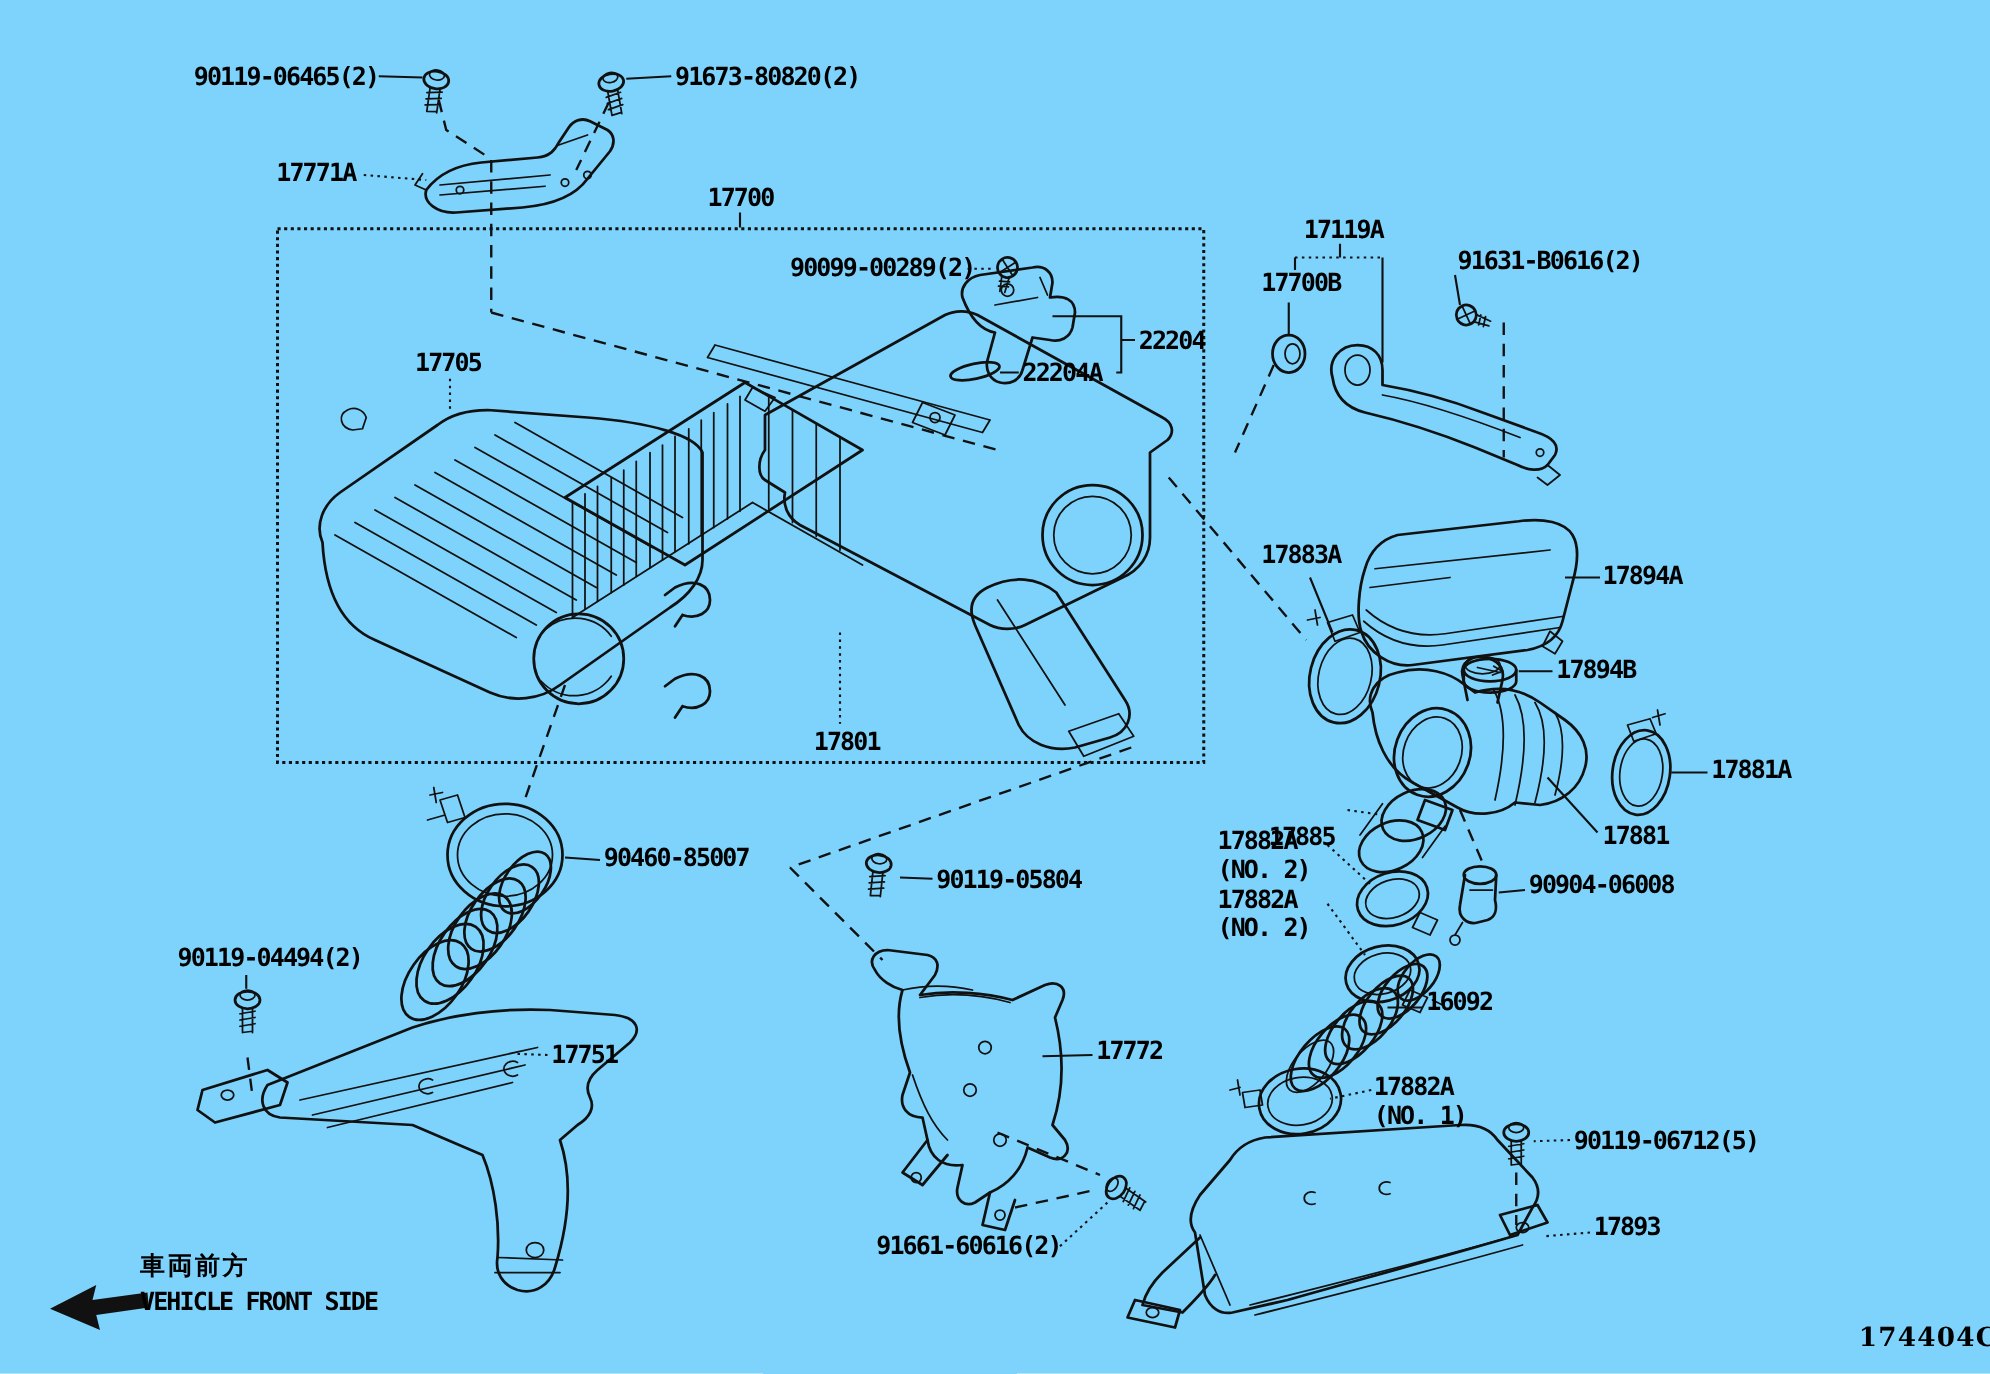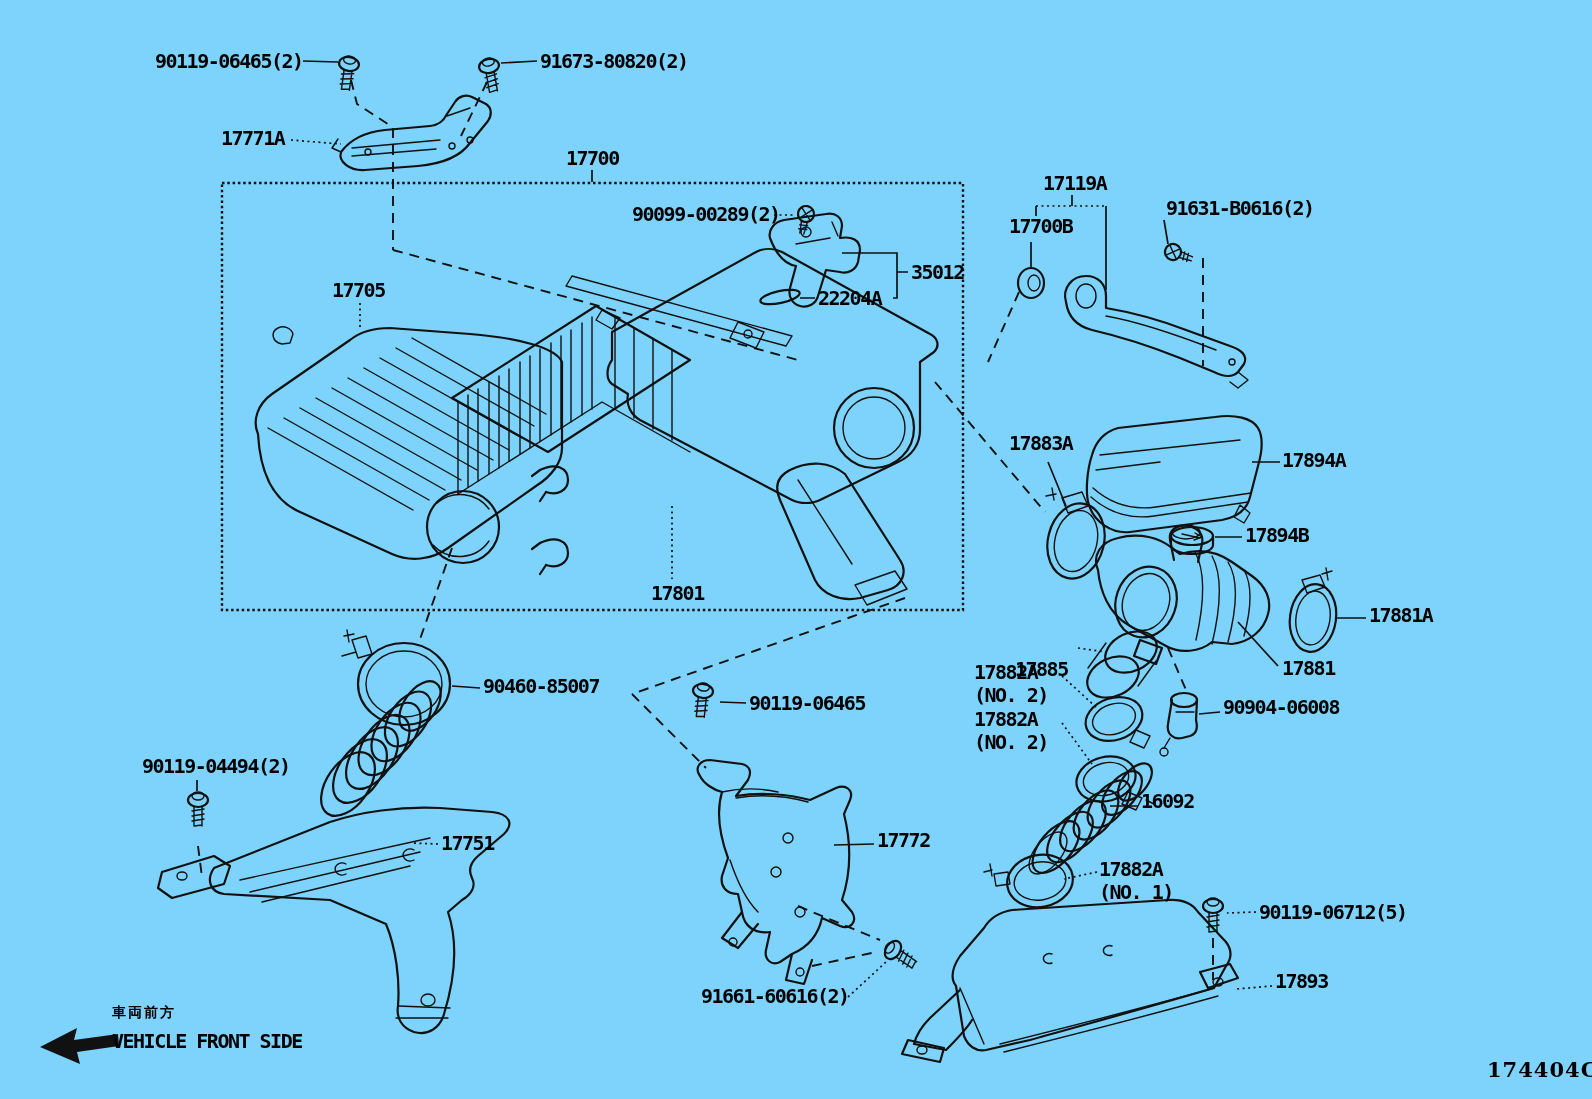--- a/index.html
+++ b/index.html
@@ -2,21 +2,21 @@
 <html><head>
 <meta charset="utf-8">
 <style>
   html,body{margin:0;padding:0;background:#fff}
   #stage{position:relative;width:1592px;height:1099px;background:#7dd3fc;overflow:hidden;
          font-family:"DejaVu Sans Mono","Liberation Mono",monospace}
   #art{position:absolute;left:0;top:0}
   .lbl{position:absolute;font-weight:bold;font-size:20px;line-height:23px;letter-spacing:-1.5px;
        color:#000;white-space:nowrap}
   .lbl .sub{display:block}
-  .jp{font-family:"DejaVu Sans","Liberation Sans",sans-serif;font-size:14px;letter-spacing:2px}
+  .jp{font-family:"DejaVu Sans","Liberation Sans",sans-serif;font-size:20px;letter-spacing:2px}
   .code{font-family:"DejaVu Serif","Liberation Serif",serif;font-size:21px;letter-spacing:1px}
   
   .o{fill:none;stroke:#111;stroke-width:2.2;stroke-linejoin:round;stroke-linecap:round}
   .d{fill:none;stroke:#111;stroke-width:1.4;stroke-linejoin:round;stroke-linecap:round}
   .cl{fill:none;stroke:#111;stroke-width:1.7}
   .cld{fill:none;stroke:#111;stroke-width:1.7;stroke-dasharray:2 3.5}
   .dash{fill:none;stroke:#111;stroke-width:1.9;stroke-dasharray:10 7}
   .dot{fill:none;stroke:#111;stroke-width:2.4;stroke-dasharray:2.5 2.8}
   .fillb{fill:#111;stroke:none}
 </style>
@@ -265,21 +265,21 @@
   <g>
     <path class="fillb" d="M118,1034 L74,1040 L77,1028 L40,1047 L80,1064 L77,1052 L119,1046 Z"></path>
   </g>
 </svg>
 
   <div class="lbl" style="left:155px;top:50px">90119-06465(2)</div>
   <div class="lbl" style="left:540px;top:50px">91673-80820(2)</div>
   <div class="lbl" style="left:221px;top:127px">17771A</div>
   <div class="lbl" style="left:566px;top:147px">17700</div>
   <div class="lbl" style="left:632px;top:203px">90099-00289(2)</div>
-  <div class="lbl" style="left:911px;top:261px">35012</div>
+  <div class="lbl" style="left:911px;top:261px">22204</div>
   <div class="lbl" style="left:818px;top:287px">22204A</div>
   <div class="lbl" style="left:332px;top:279px">17705</div>
   <div class="lbl" style="left:651px;top:582px">17801</div>
   <div class="lbl" style="left:1043px;top:172px">17119A</div>
   <div class="lbl" style="left:1009px;top:215px">17700B</div>
   <div class="lbl" style="left:1166px;top:197px">91631-B0616(2)</div>
   <div class="lbl" style="left:1009px;top:432px">17883A</div>
   <div class="lbl" style="left:1282px;top:449px">17894A</div>
   <div class="lbl" style="left:1245px;top:524px">17894B</div>
   <div class="lbl" style="left:1369px;top:604px">17881A</div>
@@ -294,21 +294,21 @@
     <span class="sub">(NO. 2)</span>
   </div>
   <div class="lbl" style="left:1223px;top:696px">90904-06008</div>
   <div class="lbl" style="left:1141px;top:790px">16092</div>
   <div class="lbl" style="left:1099px;top:858px">
     <span class="sub">17882A</span>
     <span class="sub">(NO. 1)</span>
   </div>
   <div class="lbl" style="left:1259px;top:901px">90119-06712(5)</div>
   <div class="lbl" style="left:1275px;top:970px">17893</div>
-  <div class="lbl" style="left:749px;top:692px">90119-06465</div>
+  <div class="lbl" style="left:749px;top:692px">90119-05804</div>
   <div class="lbl" style="left:877px;top:829px">17772</div>
   <div class="lbl" style="left:701px;top:985px">91661-60616(2)</div>
   <div class="lbl" style="left:142px;top:755px">90119-04494(2)</div>
   <div class="lbl" style="left:483px;top:675px">90460-85007</div>
   <div class="lbl" style="left:441px;top:832px">17751</div>
 
   <div class="lbl jp" style="left:112px;top:1001px">車両前方</div>
   <div class="lbl" style="left:112px;top:1030px">VEHICLE FRONT SIDE</div>
   <div class="lbl code" style="left:1487px;top:1058px">174404C</div>
 

